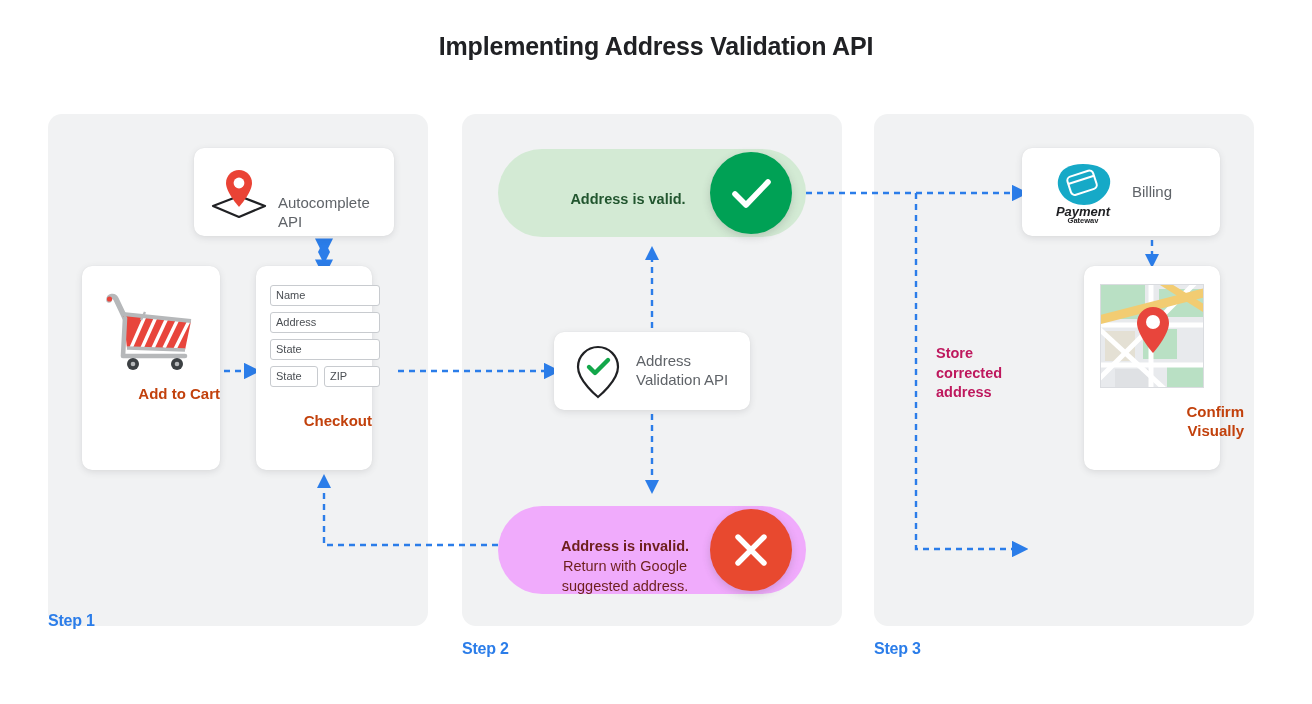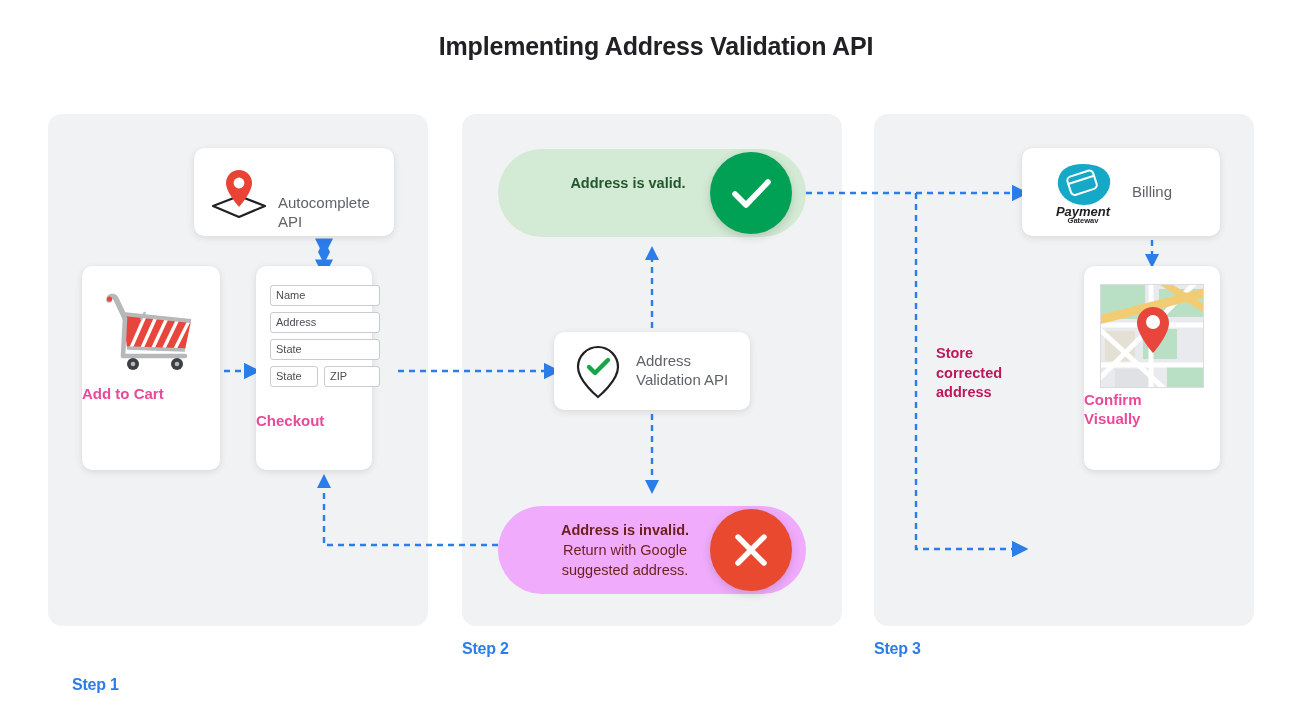--- a/index.html
+++ b/index.html
@@ -30,35 +30,35 @@
   #panel1{left:48px;  top:114px; width:380px; height:512px;}
   #panel2{left:462px; top:114px; width:380px; height:512px;}
   #panel3{left:874px; top:114px; width:380px; height:512px;}
 
   .step-label{
     position:absolute;
     font-size:16px;font-weight:bold;
     color:#2b7de9;
     letter-spacing:-0.2px;
   }
-  #steplabel1{left:48px;  top:676px;margin-left:24px;}
+  #steplabel1{left:48px;  top:612px;}
   #steplabel2{left:462px; top:640px;}
   #steplabel3{left:874px; top:640px;}
 
   
   .card{
     position:absolute;
     background:#ffffff;
     border-radius:10px;
     box-shadow:0 2px 7px rgba(60,64,67,.13), 0 0 1px rgba(60,64,67,.10);
   }
   .card-label{
     position:absolute;left:0;width:100%;
-    text-align:left;
-    font-size:15px;font-weight:bold;color:#ec4899;
+    text-align:right;
+    font-size:15px;font-weight:bold;color:#c2410c;
     line-height:19px;
   }
   .inline-label{
     position:absolute;
     font-size:15px;color:#5f6368;line-height:19px;font-weight:normal;
   }
 
   
   #card-autocomplete{left:194px;top:148px;width:200px;height:88px;}
   .pin-diamond{position:absolute;left:14px;top:14px;width:62px;height:60px;}
@@ -103,21 +103,21 @@
     background:#f0abfc;
   }
   .pill-text{
     position:absolute;
     text-align:center;
     line-height:20px;
     font-size:14.5px;
   }
   #valid-text{left:30px;top:24px;width:200px;color:#22562f;}
   #invalid-text{left:24px;top:14px;width:206px;color:#6d1f1c;}
-  .pill-text .b{font-weight:bold;display:block;}
+  .pill-text .b{font-weight:bold;display:block;margin-top:16px;}
   .pill-text .n{display:block;}
 
   .status-circle{
     position:absolute;
     border-radius:50%;
     box-shadow:0 3px 9px rgba(60,64,67,.20);
   }
   #circle-valid{
     left:710px;top:152px;width:82px;height:82px;
     background:#00a155;
@@ -137,21 +137,21 @@
   #card-billing{left:1022px;top:148px;width:198px;height:88px;}
   .paygw{position:absolute;left:22px;top:13px;width:78px;height:62px;}
   #billing-text{left:110px;top:34px;width:80px;}
 
   
   #card-confirm{left:1084px;top:266px;width:136px;height:204px;}
   .mapthumb{
     position:absolute;left:16px;top:18px;width:104px;height:104px;
     border:1px solid #dadce0;box-sizing:border-box;overflow:hidden;
   }
-  #confirm-label{top:124px;}
+  #confirm-label{top:136px;margin-left:24px;}
 
   
   #card-cmdb{left:1022px;top:509px;width:198px;height:82px;}
   .dbicon{position:absolute;left:20px;top:16px;width:56px;height:50px;}
   #cmdb-text{left:94px;top:31px;width:90px;}
 
   
   #store-note{
     position:absolute;left:936px;top:344px;width:100px;
     font-size:14.5px;font-weight:bold;color:#be185d;line-height:19.5px;

